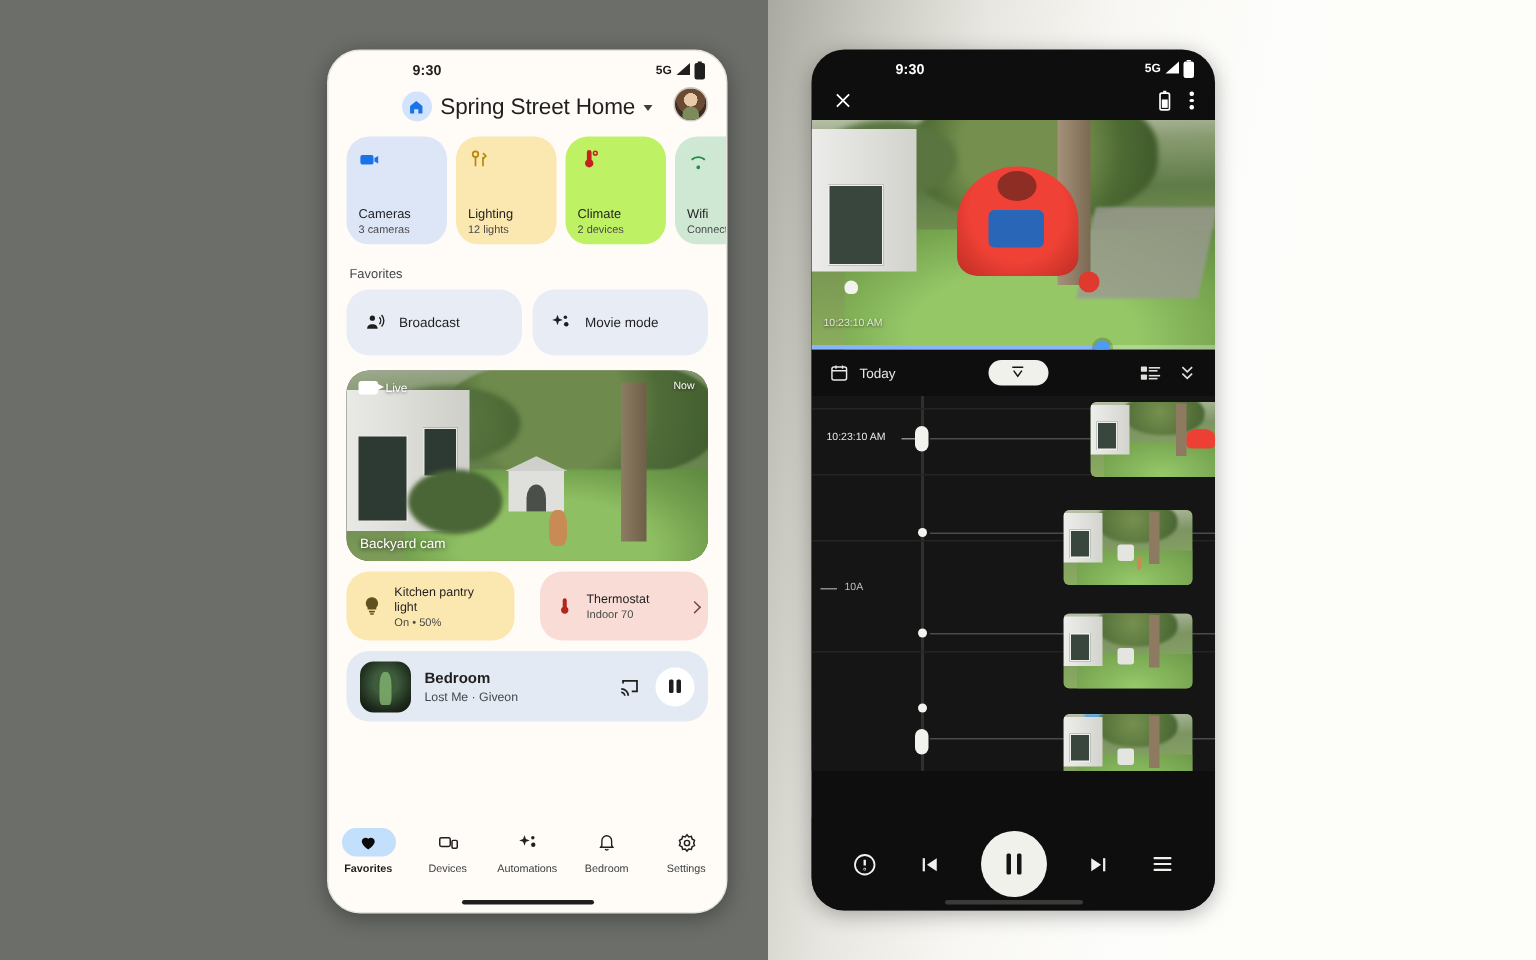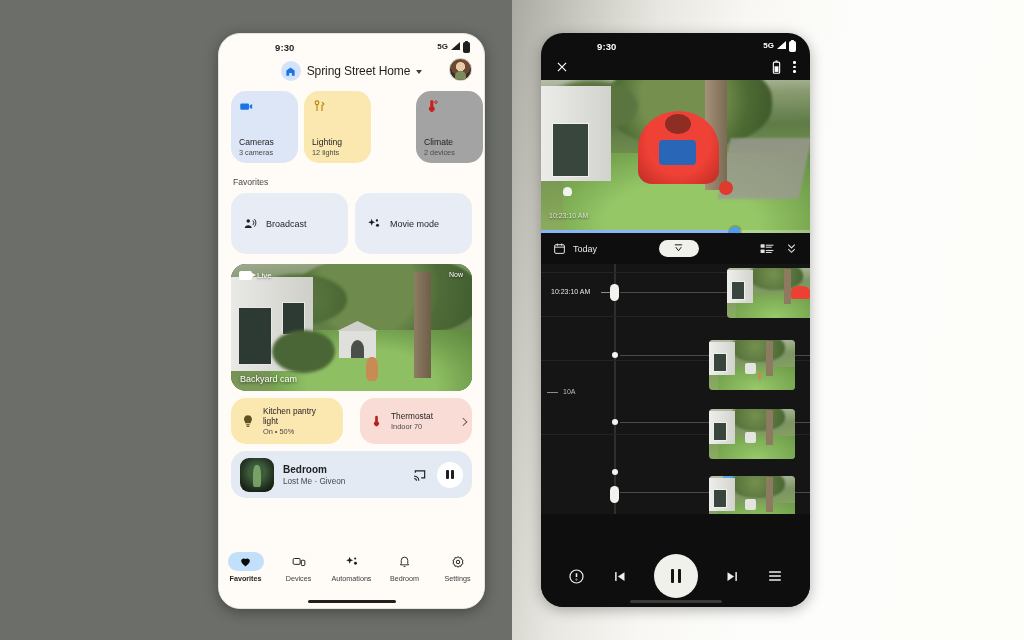--- a/index.html
+++ b/index.html
@@ -30,40 +30,40 @@
   .sig{width:0;height:0;border-style:solid;border-width:0 0 8px 9px;border-color:transparent transparent #1f1f1f transparent;}
   .sb-dark .sig{border-color:transparent transparent #fff transparent;}
   .batt{width:5px;height:9px;border:1.2px solid #1f1f1f;border-radius:1.5px;background:#1f1f1f;position:relative;}
   .sb-dark .batt{border-color:#fff;background:#fff;}
   .batt:after{content:"";position:absolute;left:1px;top:-2.2px;width:3px;height:1.4px;background:#1f1f1f;border-radius:1px;}
   .sb-dark .batt:after{background:#fff;}
 
   
   .home-header{display:flex;align-items:center;justify-content:center;gap:6px;padding:6px 12px 8px;position:relative;}
   .home-badge{width:20px;height:20px;border-radius:50%;background:#d3e3fd;display:flex;align-items:center;justify-content:center;}
-  .home-title{font-size:12px;color:#1f1f1f;font-weight:400;letter-spacing:-.1px;}
+  .home-title{font-size:15px;color:#1f1f1f;font-weight:400;letter-spacing:-.1px;}
   .chev-dn{width:0;height:0;border-style:solid;border-width:4px 3.5px 0 3.5px;border-color:#3c4043 transparent transparent transparent;margin-top:2px;}
   .avatar{position:absolute;right:12px;top:3px;width:21px;height:21px;border-radius:50%;
     background:radial-gradient(circle at 50% 36%,#e8c9a8 0 26%,#6b4a33 27% 56%,#3c2d22 57% 100%);
     border:1px solid #cfc9c2;overflow:hidden;}
   .avatar:after{content:"";position:absolute;left:5px;top:12px;width:11px;height:10px;border-radius:50% 50% 0 0;background:#7b8c5a;}
 
   .cat-row{display:flex;gap:6px;padding:2px 14px 0 12px;overflow:hidden;}
   .cat{flex:0 0 auto;width:67px;height:72px;border-radius:15px;padding:8px 8px 6px;box-sizing:border-box;
     display:flex;flex-direction:column;justify-content:space-between;}
   .cat-name{font-size:8.6px;color:#1f1f1f;line-height:1.1;font-weight:400;}
   .cat-sub{font-size:7.3px;color:#4a4a48;line-height:1.15;margin-top:1px;}
   .cat-cameras{background:#dde6f7;}
   .cat-lighting{background:#fbe7b0;}
-  .cat-climate{background:#a3a3a3;margin-left:39px;}
+  .cat-climate{background:#bef264;}
   .cat-wifi{background:#cfe8d4;width:48px;}
 
   .section-label{font-size:8.6px;color:#44474a;padding:14px 0 6px 14px;}
   .fav-row{display:flex;gap:7px;padding:0 12px;}
-  .fav{flex:1;height:61px;border-radius:15px;background:#e8edf5;display:flex;align-items:center;gap:9px;padding:0 12px;box-sizing:border-box;}
+  .fav{flex:1;height:44px;border-radius:15px;background:#e8edf5;display:flex;align-items:center;gap:9px;padding:0 12px;box-sizing:border-box;}
   .fav-label{font-size:9px;color:#1f1f1f;}
 
   .cam-card{margin:10px 12px 0;height:127px;border-radius:15px;position:relative;overflow:hidden;background:#3e4d36;}
   .cam-sky{position:absolute;inset:0;background:
      linear-gradient(175deg,#9eaa8e 0%,#7e9468 16%,#5d7a49 40%,#6d8a4f 62%,#86a55e 100%);}
   .cam-foliage{position:absolute;left:26%;top:-6%;width:76%;height:62%;border-radius:45% 40% 38% 46%;
      background:radial-gradient(circle at 40% 40%,#6e8a4c 0 40%,#4f6c38 60%,#3e5a2d 100%);filter:blur(1.2px);}
   .cam-foliage2{position:absolute;left:8%;top:8%;width:40%;height:40%;border-radius:50%;
      background:radial-gradient(circle at 50% 50%,#5d7a45,#44602f);filter:blur(1.6px);opacity:.9;}
   .cam-lawn{position:absolute;left:16%;bottom:0;width:84%;height:48%;

